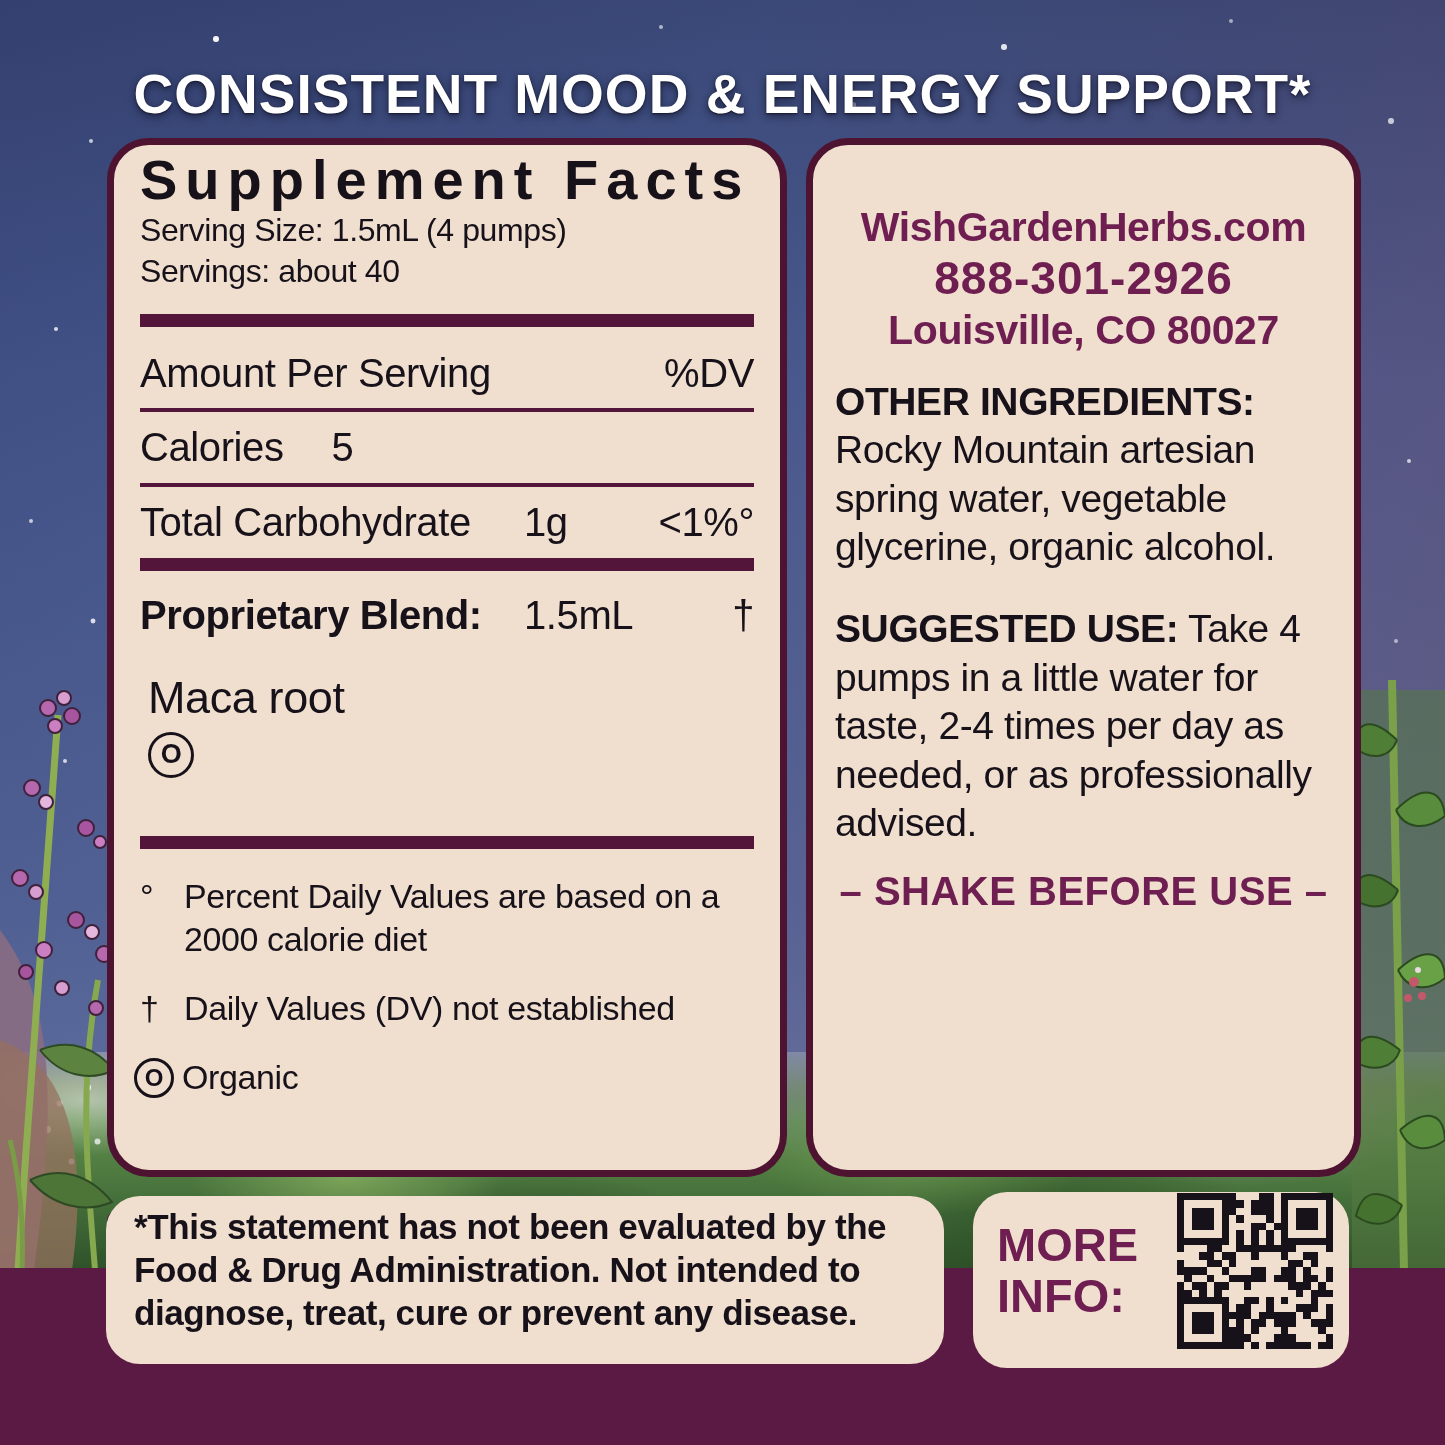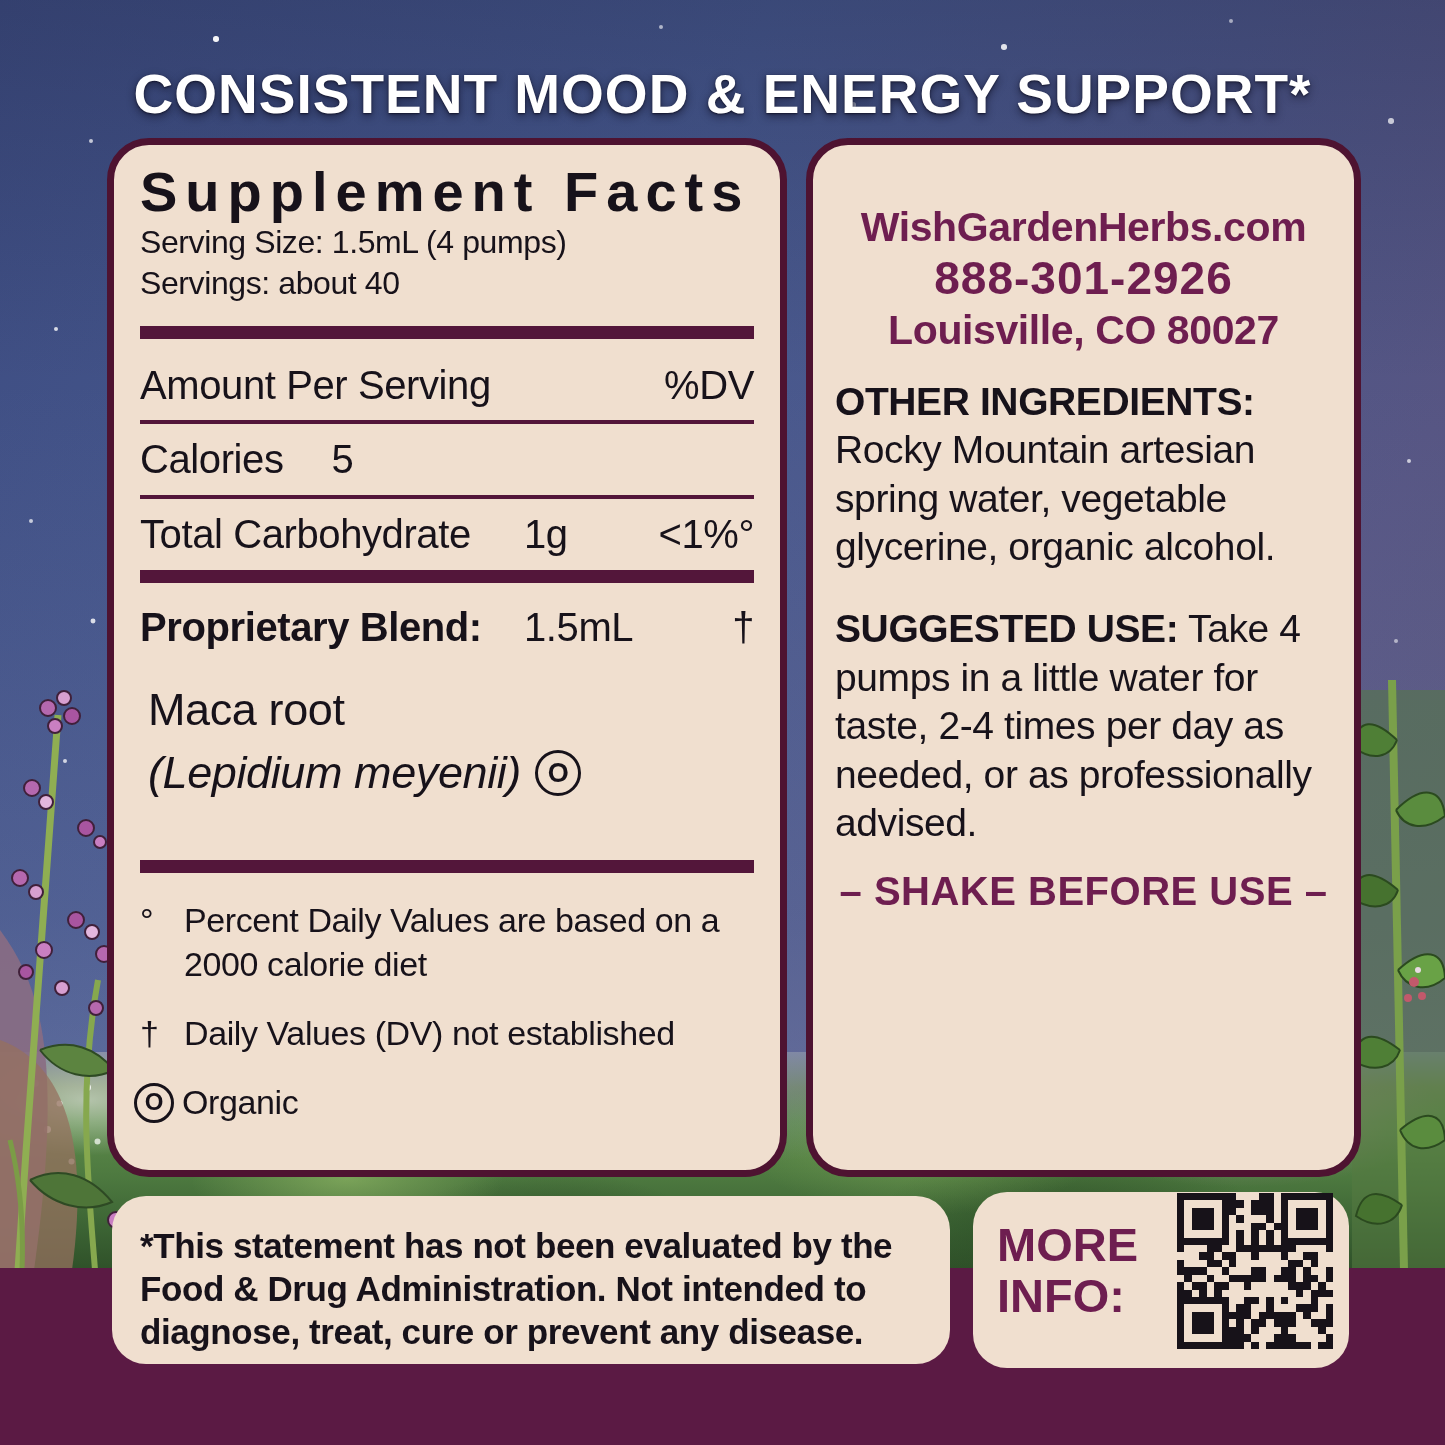--- a/index.html
+++ b/index.html
@@ -48,21 +48,21 @@
   .right-plant { position:absolute; left:1352px; top:660px; width:93px; height:610px; }
   .bottom-band { position:absolute; left:0; top:1268px; width:1445px; height:177px; background:#5b1a44; }
 
   
   .header-title { position:absolute; left:0; top:62px; width:1445px; text-align:center;
     color:#ffffff; font-size:55px; font-weight:700; letter-spacing:1px;
     text-shadow:0 3px 9px rgba(15,15,35,.65), 0 1px 2px rgba(15,15,35,.8); }
 
   
   .panel { position:absolute; top:138px; background:#f0dfcf; border:7px solid #4e1331; border-radius:42px; color:#17121a; }
-  .left-panel { left:107px; width:680px; height:1039px; padding:18px 26px; }
+  .left-panel { left:107px; width:680px; height:1039px; padding:6px 26px; }
   .right-panel { left:806px; width:555px; height:1039px; padding:12px 22px; }
 
   .rule { background:#53163a; }
   .rule.thick { height:13px; }
   .rule.thin { height:4px; }
 
   .left-panel h1 { font-size:56px; font-weight:700; letter-spacing:8px; line-height:1.05; white-space:nowrap; }
   .left-panel .line { font-size:32px; line-height:1.28; }
   .left-panel .rule.thick.first { margin-top:22px; }
   .row { display:flex; align-items:baseline; font-size:40px; }
@@ -95,21 +95,21 @@
   .contact .phone { font-size:46px; letter-spacing:1px; }
   .contact .addr { font-size:41px; }
   .right-panel .block { font-size:39px; line-height:1.24; margin-top:24px; }
   .right-panel .block.use { margin-top:34px; }
   .right-panel .warning { font-size:30px; line-height:1.24; margin-top:26px; letter-spacing:-0.2px; }
   .right-panel .shake { color:#6e1e50; font-size:40px; text-align:center; margin-top:22px; letter-spacing:0.5px; }
   .right-panel .keepout { font-size:34px; text-align:center; margin-top:6px; }
 
   
   .box { position:absolute; background:#f0dfcf; border-radius:34px; color:#17121a; }
-  .disclaimer-box { left:112px; top:1196px; width:838px; height:168px; padding:28px 28px; }
+  .disclaimer-box { left:106px; top:1196px; width:838px; height:168px; padding:9px 28px; }
   .disclaimer-box p { font-size:35px; line-height:1.23; }
   .moreinfo-box { left:973px; top:1192px; width:376px; height:176px; padding:10px 16px 28px 24px; display:flex; align-items:center; }
   .mi { color:#6e1e50; font-size:47px; line-height:1.08; width:168px; letter-spacing:0; }
   .qr { width:156px; height:156px; margin-left:auto; }
 </style>
 </head>
 <body>
 
 <div id="label">
 
@@ -198,21 +198,20 @@
     <div class="rule thick"></div>
 
     <div class="row cols blend">
       <span class="grow b">Proprietary Blend:</span>
       <span class="amt">1.5mL</span>
       <span class="dvcol">†</span>
     </div>
 
     <div class="ingredient">Maca root</div>
     <div class="latin-line">
-      <span class="it">(Lepidium meyenii)</span>
       <span class="circ-o big">
           <span>O</span>
         </span>
     </div>
 
     <div class="rule thick fn-rule"></div>
 
     <div class="fn">
       <span class="fn-sym">°</span>
       <span class="fn-text">Percent Daily Values are based on a 2000 calorie diet</span>

